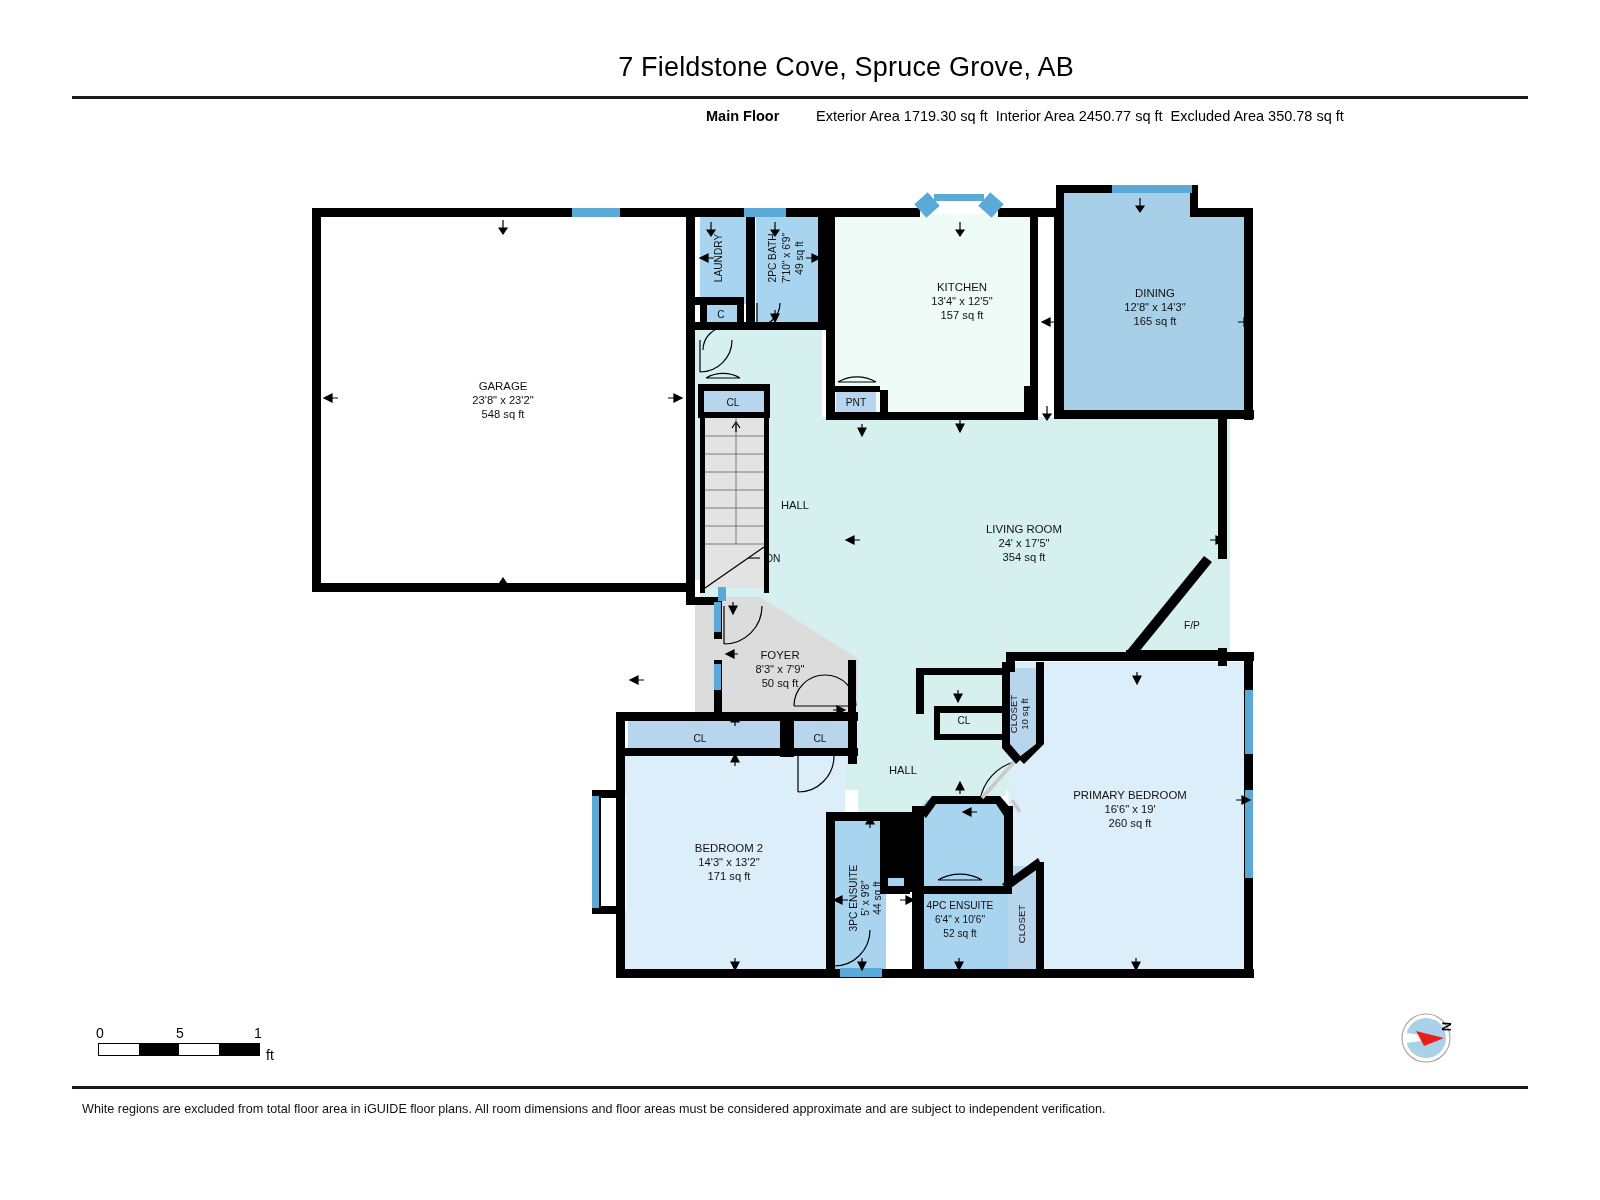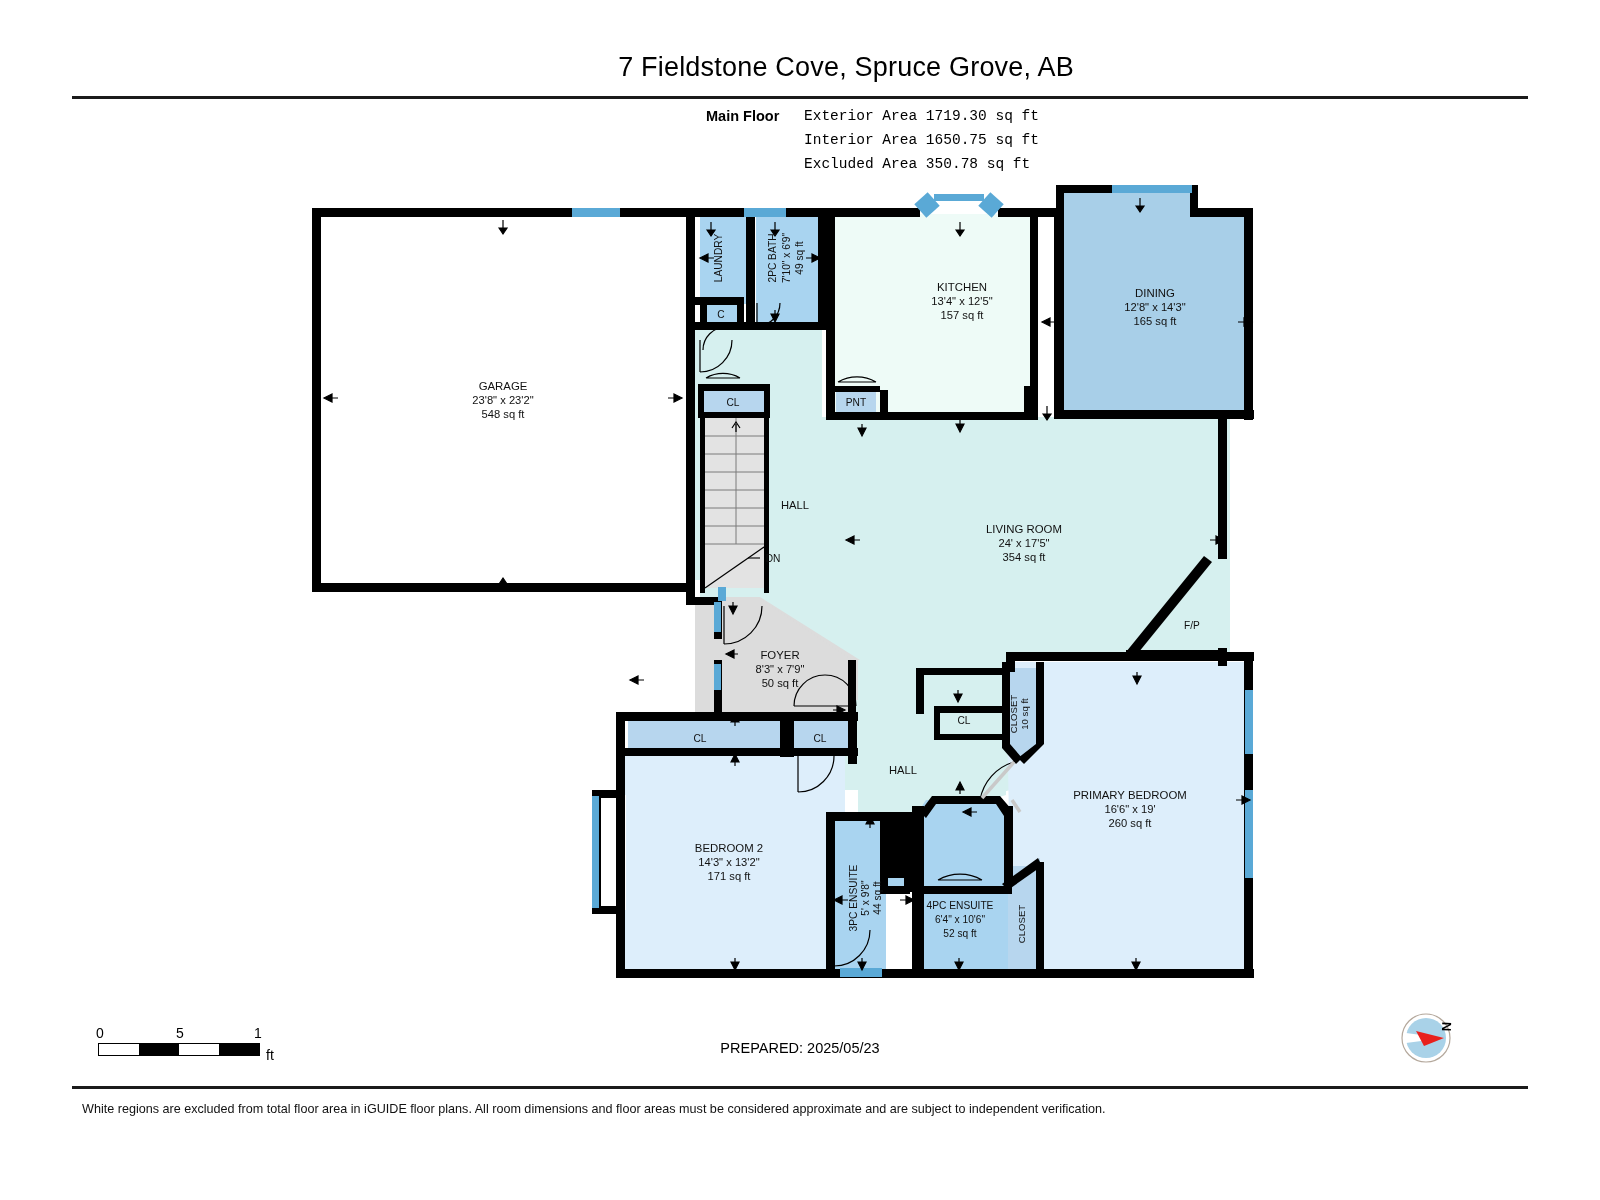--- a/index.html
+++ b/index.html
@@ -17,25 +17,25 @@
   .title{
     position:absolute;top:52px;left:0;width:1600px;
     text-align:center;
     font-size:27px;font-weight:normal;letter-spacing:.2px;margin-left:46px;
   }
   .rule-top{
     position:absolute;left:72px;top:96px;width:1456px;height:3px;background:#1b1b1b;
   }
   .summary{
     position:absolute;left:706px;top:108px;
-    display:flex;align-items:flex-start;gap:18px;
+    display:flex;align-items:flex-start;gap:30px;
     font-size:14.5px;
   }
   .summary .floorname{font-weight:bold;width:80px;}
-  .summary .lines{display:flex;flex-direction:column;gap:8px;font-family:Liberation Mono, monospace;}
+  .summary .lines{display:flex;gap:8px;}
 
   
   .scalebar{position:absolute;left:98px;top:1025px;width:190px;}
   .scalebar .nums{position:relative;height:16px;font-size:14px;}
   .scalebar .nums span{position:absolute;top:0;transform:translateX(-50%);}
   .scalebar .bar{
     position:relative;margin-top:2px;height:11px;width:160px;border:1.5px solid #000;
     display:flex;background:#fff;
   }
   .scalebar .bar i{flex:1;display:block;}
@@ -76,21 +76,21 @@
 
 <div class="page">
 
   <div class="title">7 Fieldstone Cove, Spruce Grove, AB</div>
   <div class="rule-top"></div>
 
   <div class="summary">
     <div class="floorname">Main Floor</div>
     <div class="lines">
       <div>Exterior Area 1719.30 sq ft</div>
-      <div>Interior Area 1650.75 sq ft</div>
+      <div>Interior Area 2450.77 sq ft</div>
       <div>Excluded Area 350.78 sq ft</div>
     </div>
   </div>
 
   <div id="planwrap">
   <svg id="plan" width="1600" height="1200" viewBox="0 0 1600 1200" xmlns="http://www.w3.org/2000/svg">
     <defs>
       <marker id="ar" markerWidth="8" markerHeight="8" refX="4" refY="4" orient="auto">
         <path d="M0,1 L7,4 L0,7 L2,4 Z" fill="#000"></path>
       </marker>
@@ -427,21 +427,20 @@
     </div>
     <div class="bar">
       <i></i>
       <i class="on"></i>
       <i></i>
       <i class="on"></i>
     </div>
     <div class="unit">ft</div>
   </div>
 
-  <div class="prepared">PREPARED: 2025/05/23</div>
 
   <div class="compass">
     <svg width="62" height="56" viewBox="0 0 62 56" xmlns="http://www.w3.org/2000/svg">
       <circle cx="28" cy="28" r="24" fill="#ffffff" stroke="#b4a89c" stroke-width="1.2"></circle>
       <circle cx="28" cy="28" r="20" fill="#a9d2e8"></circle>
       <polygon points="8,33 46,28 8,23" fill="#ffffff"></polygon>
       <polygon points="46,28 18,21 26,36" fill="#e8201c"></polygon>
     </svg>
     <div class="nlabel">N</div>
   </div>

